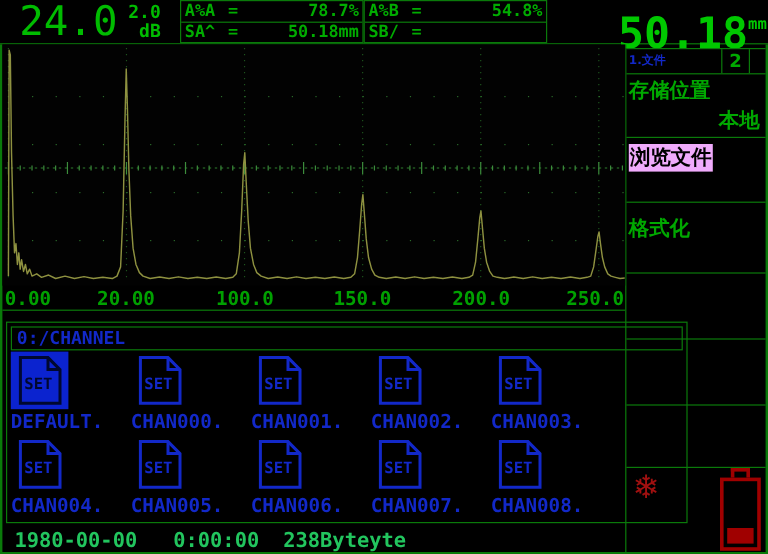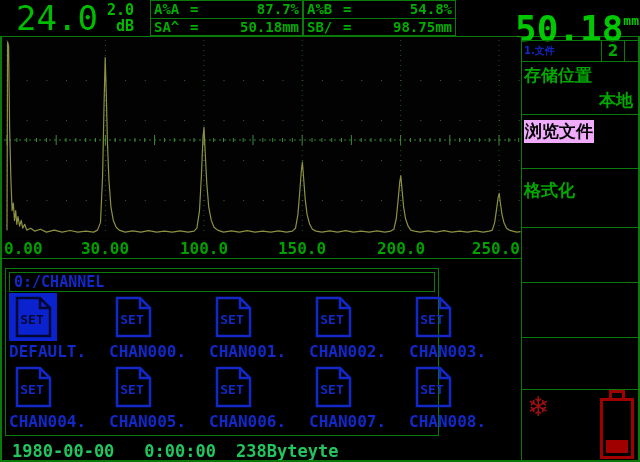--- a/index.html
+++ b/index.html
@@ -34,21 +34,21 @@
               font-size:16px; font-weight:bold; color:#00a000; }
   .axis-row span { position:absolute; top:1px; white-space:nowrap; }
   .axis-row span:nth-child(1) { left:2px; }
   .axis-row span:nth-child(2) { left:103px; transform:translateX(-50%); }
   .axis-row span:nth-child(3) { left:202px; transform:translateX(-50%); }
   .axis-row span:nth-child(4) { left:300px; transform:translateX(-50%); }
   .axis-row span:nth-child(5) { left:399px; transform:translateX(-50%); }
   .axis-row span:nth-child(6) { right:1px; }
   
   .browser { position:relative; flex:1; }
-  .browser-box { position:absolute; left:3px; top:9px; width:434px; height:168px;
+  .browser-box { position:absolute; left:3px; top:9px; width:568px; height:168px;
                  border:1px solid #0a7a0a; }
   .path-box { margin:3px 3px 0 3px; height:20px; border:1px solid #0a7a0a;
               color:#1228c8; font-size:15px; font-weight:bold; line-height:18px; padding-left:4px; }
   .files-grid { display:grid; grid-template-columns:repeat(5,100px); padding:1px 0 0 3px; }
   .tile { height:70px; }
   .icon-wrap { width:48px; height:48px; display:flex; align-items:center; justify-content:center; }
   .doc-svg { color:#1228c8; }
   .tile.selected .icon-wrap { background:#0b23cf; }
   .tile.selected .doc-svg { color:#000830; }
   .tile-label { font-size:16px; font-weight:bold; color:#1228c8; margin-top:1px; white-space:nowrap; }
@@ -91,38 +91,37 @@
       <div class="gain-value">24.0</div>
       <div class="gain-side">
         <div class="gain-step">2.0</div>
         <div class="gain-unit">dB</div>
       </div>
     </div>
     <div class="mbox">
       <div class="mrow">
         <span class="mlabel">A%A</span>
         <span class="meq">=</span>
-        <span class="mvalue">87.7%</span>
+        <span class="mvalue">78.7%</span>
       </div>
       <div class="mrow">
         <span class="mlabel">SA^</span>
         <span class="meq">=</span>
         <span class="mvalue">50.18mm</span>
       </div>
     </div>
     <div class="mbox">
       <div class="mrow">
         <span class="mlabel">A%B</span>
         <span class="meq">=</span>
         <span class="mvalue">54.8%</span>
       </div>
       <div class="mrow">
         <span class="mlabel">SB/</span>
         <span class="meq">=</span>
-        <span class="mvalue">98.75mm</span>
       </div>
     </div>
     <div class="reading">
       <span class="reading-value">50.18</span>
       <span class="reading-unit">mm</span>
     </div>
   </div>
 
   <div class="main-row">
 
@@ -291,21 +290,21 @@
             <line x1="477.32" y1="101" x2="477.32" y2="105" stroke="#3c8c3c" stroke-width="1"></line>
             <line x1="487.15999999999997" y1="101" x2="487.15999999999997" y2="105" stroke="#3c8c3c" stroke-width="1"></line>
             <line x1="497" y1="98" x2="497" y2="108" stroke="#3c8c3c" stroke-width="1"></line>
             <line x1="506.84" y1="101" x2="506.84" y2="105" stroke="#3c8c3c" stroke-width="1"></line>
             <line x1="516.6800000000001" y1="101" x2="516.6800000000001" y2="105" stroke="#3c8c3c" stroke-width="1"></line>
             <polyline points="5.0,193.1 5.6,4.9 6.6,8.8 7.6,90.3 8.9,142.7 10.1,173.7 11.3,166.0 12.5,183.4 13.7,173.7 14.8,187.3 16.0,179.5 17.6,189.2 19.2,183.4 20.7,191.2 22.7,187.3 24.7,193.1 28.6,191.2 32.6,194.1 38.5,192.2 44.4,195.1 52.2,193.1 60.1,195.1 68.0,193.5 75.8,195.1 83.7,194.1 91.6,195.1 95.5,193.1 98.5,185.4 100.6,138.8 102.2,61.2 103.2,20.5 104.2,53.4 105.4,103.9 106.9,142.7 108.9,169.8 111.3,183.4 114.2,190.2 117.2,193.1 123.1,195.1 131.0,193.9 138.8,195.1 146.7,193.7 154.6,195.1 162.4,194.1 170.3,195.1 178.2,193.9 186.1,195.1 192.0,194.1 194.9,191.2 197.5,173.7 199.4,138.8 201.0,100.0 202.0,90.3 203.2,115.5 204.8,146.6 206.7,169.8 209.3,183.4 212.0,190.2 215.6,193.1 221.5,195.1 229.4,193.9 237.2,195.1 245.1,193.7 253.0,195.1 260.8,194.1 268.7,195.1 276.6,193.9 284.5,195.1 290.4,194.1 293.5,191.2 295.9,177.6 297.8,154.3 299.4,133.0 300.4,125.2 301.6,140.7 303.2,162.1 305.1,177.6 307.7,187.3 310.4,192.2 314.0,194.1 319.9,195.1 327.8,193.9 335.6,195.1 343.5,193.7 351.4,195.1 359.2,194.1 367.1,195.1 375.0,193.9 382.9,195.1 388.8,194.1 391.9,192.2 394.3,181.5 396.2,162.1 397.8,144.6 398.8,138.8 400.0,152.4 401.6,169.8 403.5,181.5 406.1,189.2 408.8,193.1 412.4,194.1 418.3,195.1 426.2,193.9 434.0,195.1 441.9,193.7 449.8,195.1 457.6,194.1 465.5,195.1 473.4,193.9 481.3,195.1 487.2,194.1 490.3,193.1 492.7,185.4 494.6,171.8 496.2,160.1 497.2,156.3 498.4,166.0 500.0,177.6 501.9,185.4 504.5,191.2 507.2,193.1 510.8,194.1 514.7,195.1 518.6,194.7" fill="none" stroke="#8e9140" stroke-width="1.2" stroke-linejoin="round"></polyline>
           </svg>
       </div>
       <div class="axis-row">
         <span>0.00</span>
-        <span>30.00</span>
+        <span>20.00</span>
         <span>100.0</span>
         <span>150.0</span>
         <span>200.0</span>
         <span>250.0</span>
       </div>
 
       <div class="browser">
         <div class="browser-box">
           <div class="path-box">0:/CHANNEL</div>
           <div class="files-grid">

